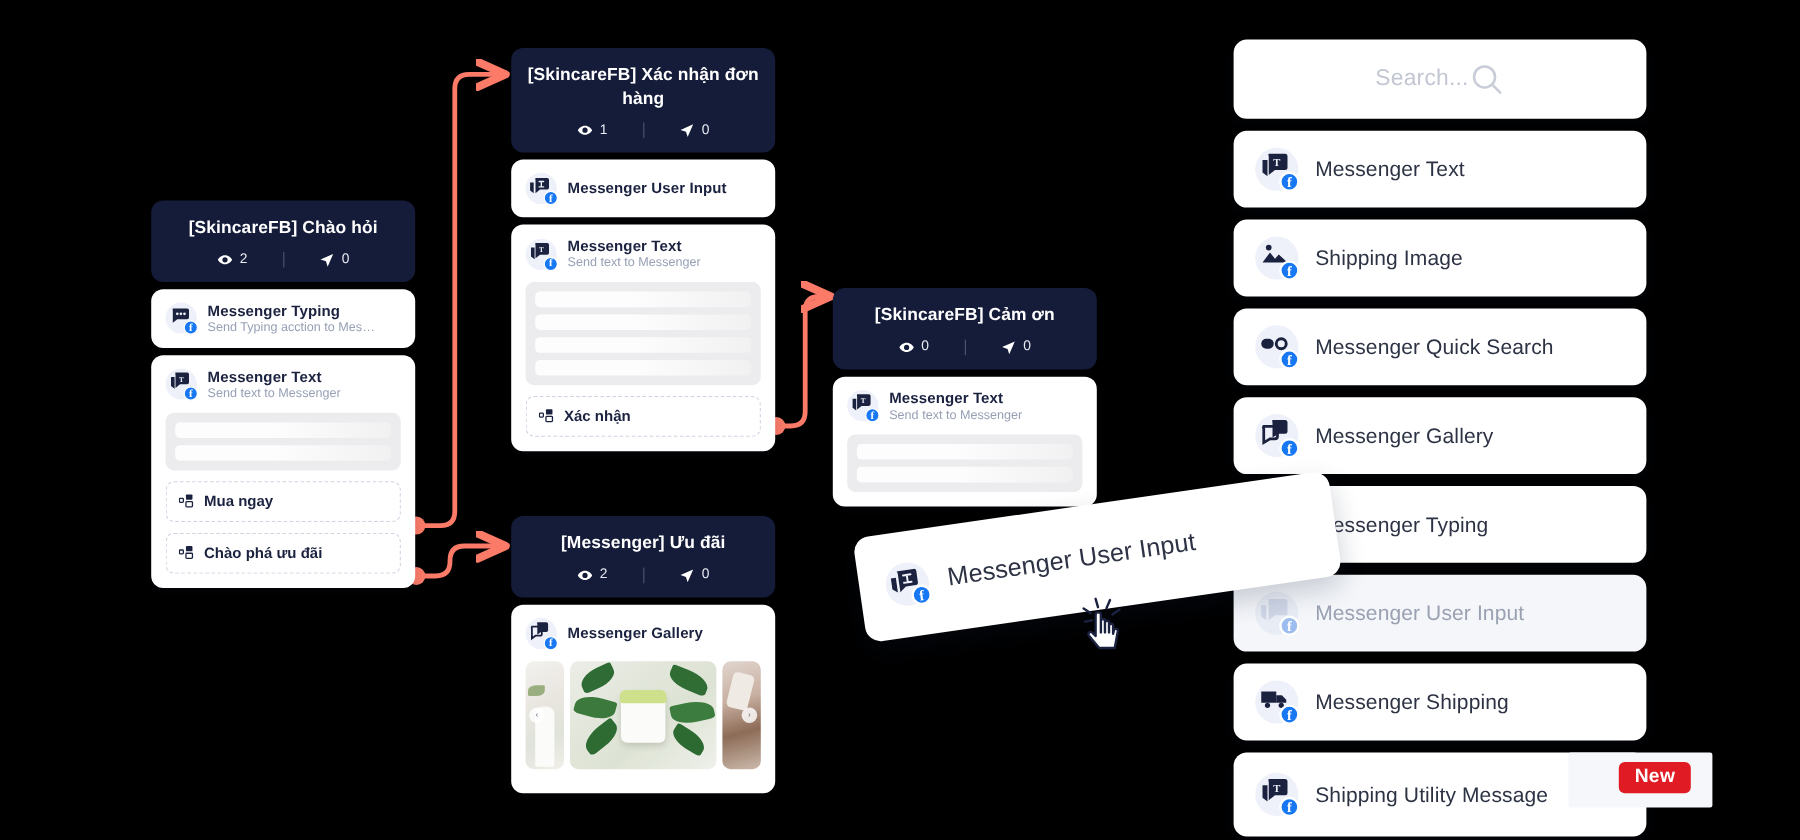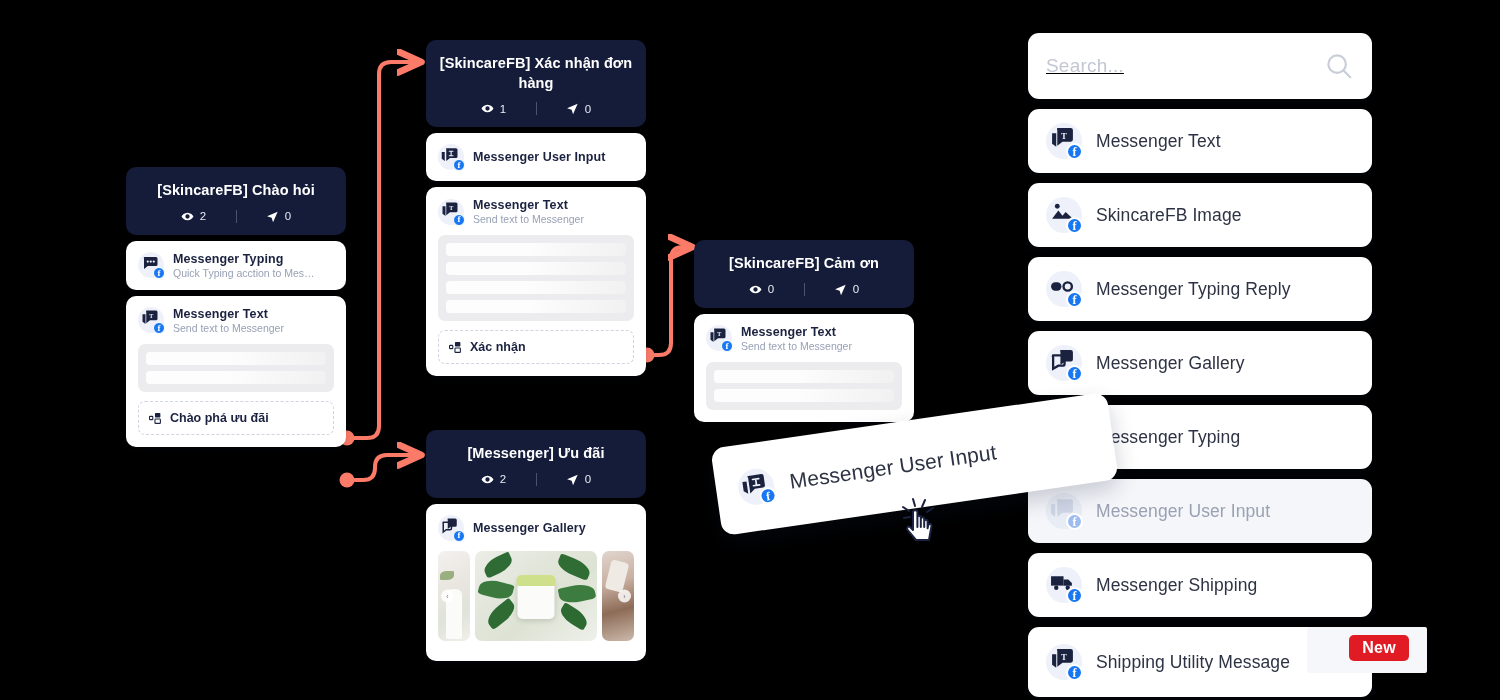--- a/index.html
+++ b/index.html
@@ -63,21 +63,21 @@
     overflow: hidden; text-overflow: ellipsis; max-width: 172px;
   }
 
   .skeleton { background: #ececee; border-radius: 7px; padding: 8px; margin-top: 10px; }
   .sk-line { height: 13px; border-radius: 4px; margin-bottom: 6px;
              background: linear-gradient(90deg,#fdfdfd 0%,#fdfdfd 45%,#f1f1f2 100%); }
   .sk-line:last-child { margin-bottom: 0; }
 
   .btn-row {
     margin-top: 9px; border: 1px dashed #cfd4e2; border-radius: 7px;
-    padding: 9px 10px; display: flex; align-items: flex-end; gap: 8px;
+    padding: 9px 10px; display: flex; align-items: flex-start; gap: 8px;
     background: #fff;
   }
   .btn-row .lbl { font-size: 12.5px; font-weight: 700; color: #1b2240; }
   .btn-ico { width: 13px; height: 13px; color: #1b2240; flex: 0 0 13px; }
 
   
   .gallery { margin-top: 10px; position: relative; display: flex; gap: 5px; height: 90px; }
   .g-img { border-radius: 7px; overflow: hidden; position: relative; }
   .g-side { width: 32px; }
   .g-main { flex: 1; }
@@ -90,21 +90,21 @@
   .g-arrow.l { left: 3px; } .g-arrow.r { right: 3px; }
 
   
   .panel { position: absolute; left: 1028px; top: 33px; width: 344px; }
   .pcard {
     background: #fff; border-radius: 11px; margin-bottom: 10px;
     box-shadow: 0 5px 13px rgba(20,28,56,.16);
     display: flex; align-items: center; gap: 14px;
     padding: 0 18px; min-height: 64px; position: relative;
   }
-  .pcard.search { min-height: 66px; justify-content: space-between; gap: 0; text-decoration: underline; }
+  .pcard.search { min-height: 66px; justify-content: center; gap: 0; }
   .p-placeholder { font-size: 19px; color: #c3c7d2; letter-spacing: .2px; }
   .p-label { font-size: 17.5px; color: #2d3344; letter-spacing: .1px; }
   .p-ico-wrap { position: relative; width: 36px; height: 36px; flex: 0 0 36px; }
   .p-ico-bg { position: absolute; inset: 0; border-radius: 50%; background: #eef1f9; }
   .p-ico-glyph { position: absolute; left: 4px; top: 3px; width: 25px; height: 25px; color: #1b2240; }
   .p-fb {
     position: absolute; right: -1px; bottom: -1px; width: 17px; height: 17px;
     border-radius: 50%; background: #1877f2; border: 2px solid #fff;
     display: flex; align-items: center; justify-content: center;
     color: #fff; font-family: "Liberation Serif", serif; font-size: 12px; font-weight: 700; line-height: 1;
@@ -190,21 +190,21 @@
           <svg class="ico-glyph" viewBox="0 0 24 24" fill="currentColor">
             <path d="M4 4h16a2 2 0 012 2v8a2 2 0 01-2 2H9l-5 4V6a2 2 0 010-2z"></path>
             <circle cx="9" cy="10" r="1.5" fill="#eef1f9"></circle>
               <circle cx="13" cy="10" r="1.5" fill="#eef1f9"></circle>
               <circle cx="17" cy="10" r="1.5" fill="#eef1f9"></circle>
           </svg>
           <span class="fb-badge">f</span>
         </span>
         <span class="block-texts">
           <span class="block-title">Messenger Typing</span>
-          <span class="block-sub">Quick Typing acction to Mes…</span>
+          <span class="block-sub">Send Typing acction to Mes…</span>
         </span>
       </div>
     </div>
 
     <div class="block">
       <div class="block-head">
         <span class="ico-wrap">
           <span class="ico-bg"></span>
           <svg class="ico-glyph" viewBox="0 0 24 24" fill="currentColor">
             <path d="M7 2h13a2 2 0 012 2v9a2 2 0 01-2 2h-8l-5 4V4a2 2 0 010-2z"></path>
@@ -214,20 +214,28 @@
           <span class="fb-badge">f</span>
         </span>
         <span class="block-texts">
           <span class="block-title">Messenger Text</span>
           <span class="block-sub">Send text to Messenger</span>
         </span>
       </div>
       <div class="skeleton">
         <div class="sk-line"></div>
           <div class="sk-line"></div>
+      </div>
+      <div class="btn-row">
+        <svg class="btn-ico" viewBox="0 0 24 24" fill="currentColor">
+          <rect x="1" y="8" width="6" height="6" rx="1.3" fill="none" stroke="currentColor" stroke-width="2"></rect>
+          <rect x="11" y="2" width="10" height="8" rx="1.3"></rect>
+          <rect x="11" y="13" width="10" height="8" rx="1.3" fill="none" stroke="currentColor" stroke-width="2"></rect>
+        </svg>
+        <span class="lbl">Mua ngay</span>
       </div>
       <div class="btn-row">
         <svg class="btn-ico" viewBox="0 0 24 24" fill="currentColor">
           <rect x="1" y="8" width="6" height="6" rx="1.3" fill="none" stroke="currentColor" stroke-width="2"></rect>
           <rect x="11" y="2" width="10" height="8" rx="1.3"></rect>
           <rect x="11" y="13" width="10" height="8" rx="1.3" fill="none" stroke="currentColor" stroke-width="2"></rect>
         </svg>
         <span class="lbl">Chào phá ưu đãi</span>
       </div>
     </div>
@@ -430,33 +438,33 @@
 
     <div class="pcard">
       <span class="p-ico-wrap">
         <span class="p-ico-bg"></span>
         <svg class="p-ico-glyph" viewBox="0 0 24 24" fill="currentColor">
           <circle cx="7" cy="6" r="2.3"></circle>
           <path d="M2 18l6-8 4 5 3-3.5 7 6.5z"></path>
         </svg>
         <span class="p-fb">f</span>
       </span>
-      <span class="p-label">SkincareFB Image</span>
+      <span class="p-label">Shipping Image</span>
     </div>
 
     <div class="pcard">
       <span class="p-ico-wrap">
         <span class="p-ico-bg"></span>
         <svg class="p-ico-glyph" viewBox="0 0 24 24" fill="currentColor">
           <rect x="1" y="8" width="10" height="8" rx="4"></rect>
           <circle cx="17" cy="12" r="4" fill="none" stroke="currentColor" stroke-width="2.3"></circle>
         </svg>
         <span class="p-fb">f</span>
       </span>
-      <span class="p-label">Messenger Typing Reply</span>
+      <span class="p-label">Messenger Quick Search</span>
     </div>
 
     <div class="pcard">
       <span class="p-ico-wrap">
         <span class="p-ico-bg"></span>
         <svg class="p-ico-glyph" viewBox="0 0 24 24" fill="currentColor">
           <path d="M10 2h10a2 2 0 012 2v7a2 2 0 01-2 2h-5l-5 3V4a2 2 0 010-2z"></path>
           <path d="M3 7h9a2 2 0 012 2v6a2 2 0 01-2 2H8l-5 3V9a2 2 0 010-2z" fill="none" stroke="currentColor" stroke-width="2.2"></path>
         </svg>
         <span class="p-fb">f</span>

